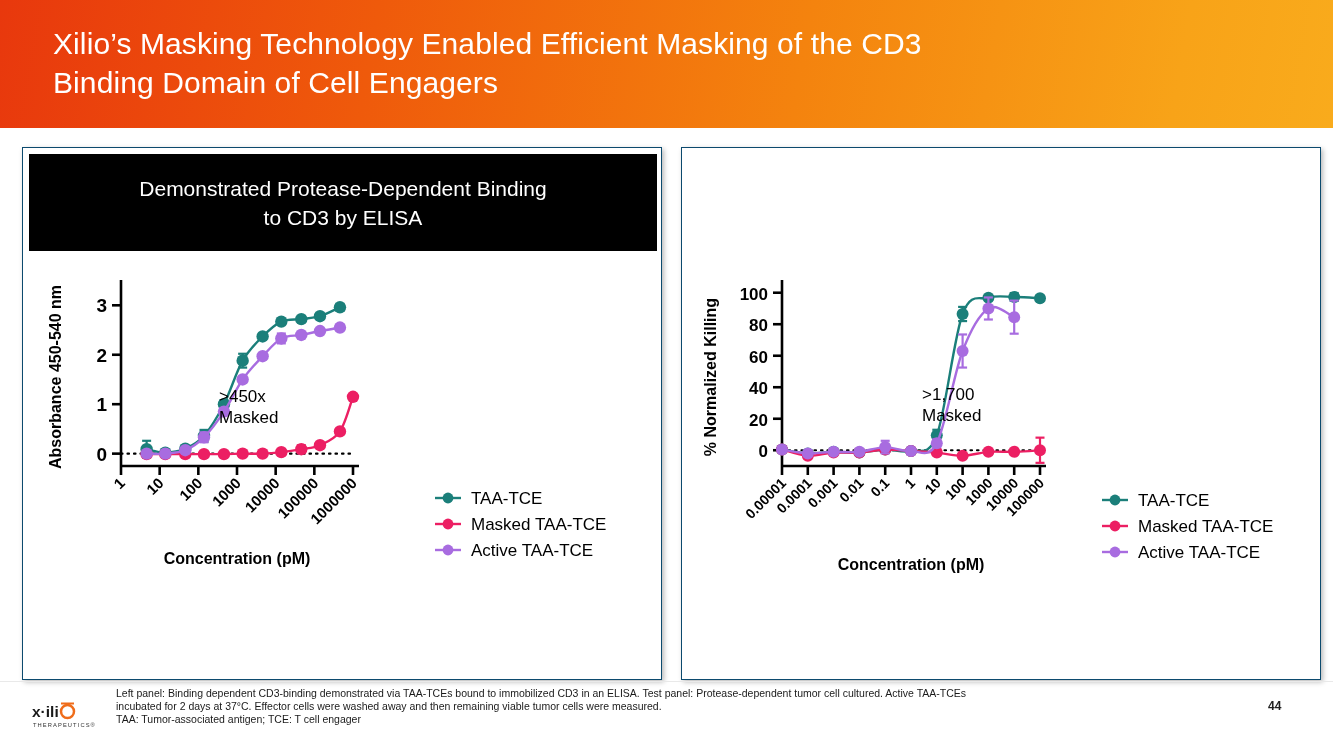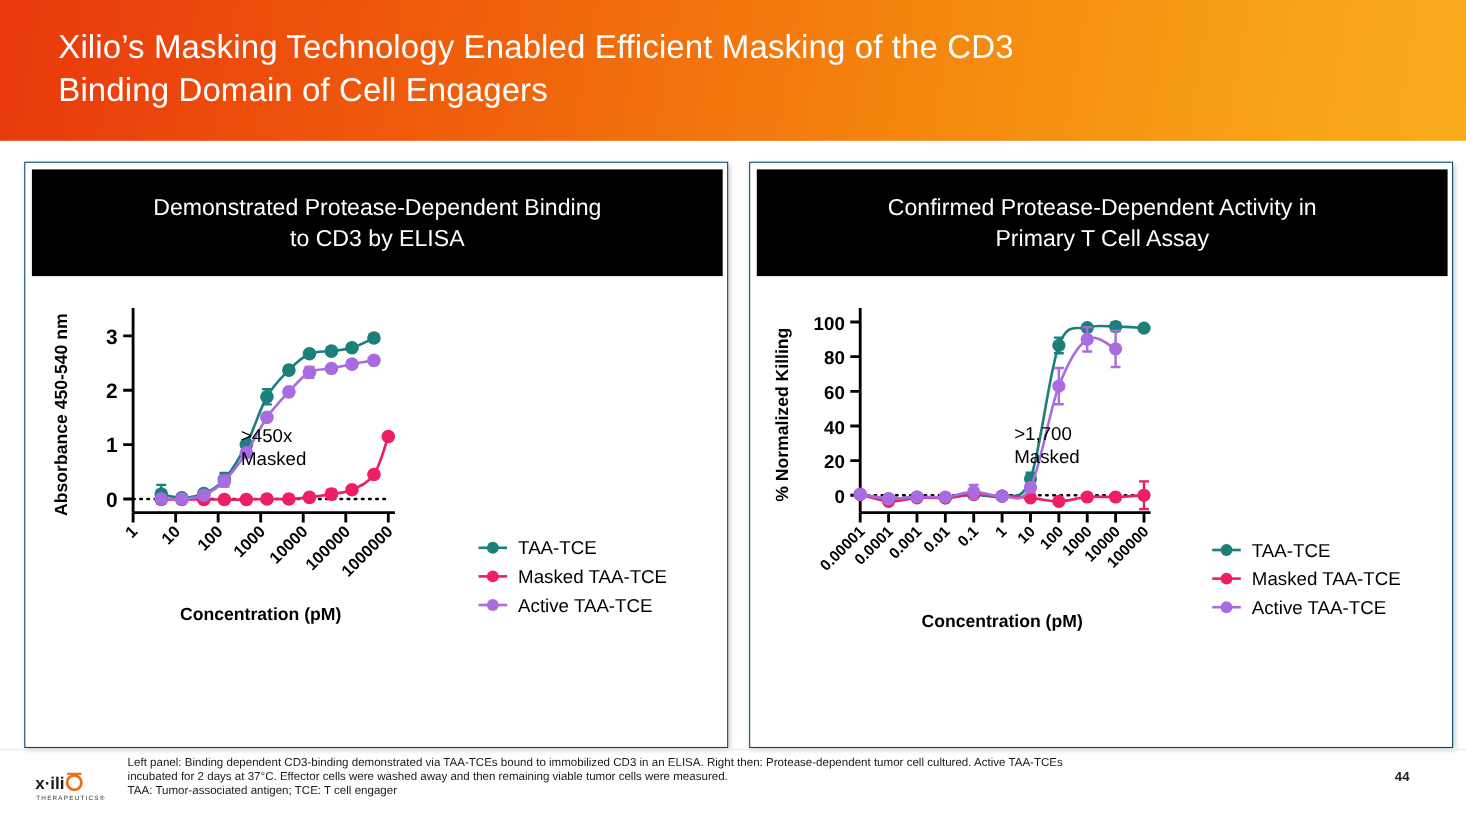--- a/index.html
+++ b/index.html
@@ -245,22 +245,20 @@
             <line x1="412" y1="296" x2="438" y2="296" stroke="#a86ce0" stroke-width="2.4"></line>
             <circle cx="425" cy="296" r="5.4" fill="#a86ce0"></circle>
             <text x="448" y="302" font-family="Liberation Sans, sans-serif" font-size="17" fill="#000">Active TAA-TCE</text>
           </g>
         </g>
       </svg>
   </div>
 </div>
 
 <div class="panel" id="panel-right">
-  <div class="panel-header">Confirmed Protease-Dependent Activity in
-Primary T Cell Assay</div>
   <div class="chart-wrap">
     <svg class="chart-svg" id="svg-right" width="638" height="425" viewBox="0 0 638 425">
         <g>
           <line x1="100" y1="196.24778761061947" x2="358" y2="196.24778761061947" stroke="#000" stroke-width="2.2" stroke-dasharray="1.5,5" stroke-linecap="round"></line>
           <line x1="100" y1="26" x2="100" y2="212" stroke="#000" stroke-width="2.6"></line>
           <line x1="100" y1="212" x2="364" y2="212" stroke="#000" stroke-width="2.6"></line>
           <line x1="91" y1="196.24778761061947" x2="100" y2="196.24778761061947" stroke="#000" stroke-width="2.6"></line>
           <text x="86" y="203.24778761061947" text-anchor="end" font-family="Liberation Sans, sans-serif" font-size="17" font-weight="bold" fill="#000">0</text>
           <line x1="91" y1="164.7433628318584" x2="100" y2="164.7433628318584" stroke="#000" stroke-width="2.6"></line>
           <text x="86" y="171.7433628318584" text-anchor="end" font-family="Liberation Sans, sans-serif" font-size="17" font-weight="bold" fill="#000">20</text>
@@ -454,19 +452,19 @@
 
 <svg class="logo" viewBox="0 0 160 80">
   <text x="4" y="40" font-family="Liberation Sans, sans-serif" font-size="31" font-weight="bold" fill="#1a1a1a">x·ili</text>
   <circle cx="75" cy="29" r="13" fill="none" stroke="#ef6c1a" stroke-width="5"></circle>
   <rect x="62" y="11" width="26" height="4" fill="#ef6c1a"></rect>
   <text x="6" y="60" font-family="Liberation Sans, sans-serif" font-size="11.5" letter-spacing="2.2" fill="#333333">THERAPEUTICS®</text>
 </svg>
 
 <div class="footer-note">
   <span>
-    <b>Left panel:</b><span> Binding dependent CD3-binding demonstrated via TAA-TCEs bound to immobilized CD3 in an ELISA. </span><b>Right then:</b><span> Protease-dependent tumor cell cultured. Active TAA-TCEs</span>
+    <b>Left panel:</b><span> Binding dependent CD3-binding demonstrated via TAA-TCEs bound to immobilized CD3 in an ELISA. </span><b>Test panel:</b><span> Protease-dependent tumor cell cultured. Active TAA-TCEs</span>
   </span>
   <div>incubated for 2 days at 37°C. Effector cells were washed away and then remaining viable tumor cells were measured.</div>
   <div>TAA: Tumor-associated antigen; TCE: T cell engager</div>
 </div>
 
 <div class="page-num">44</div>
 
 </body></html>

